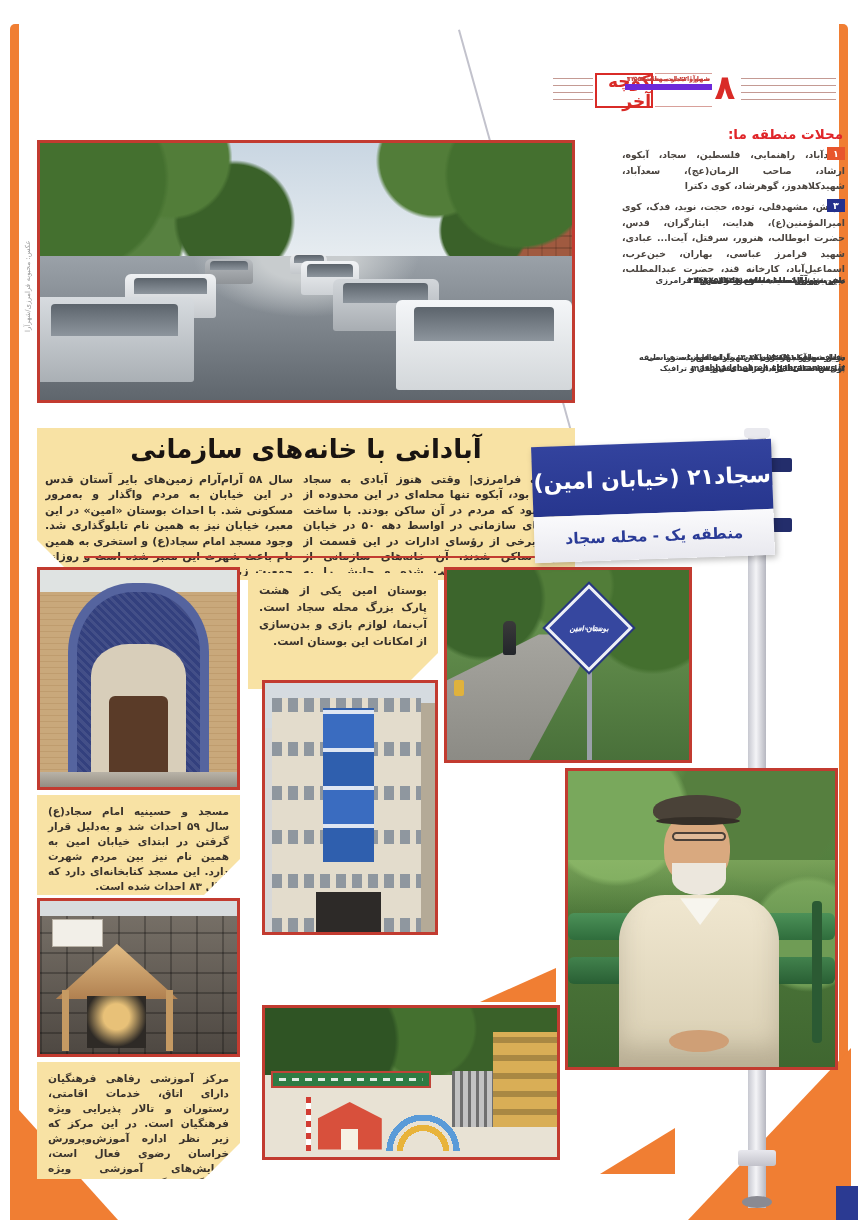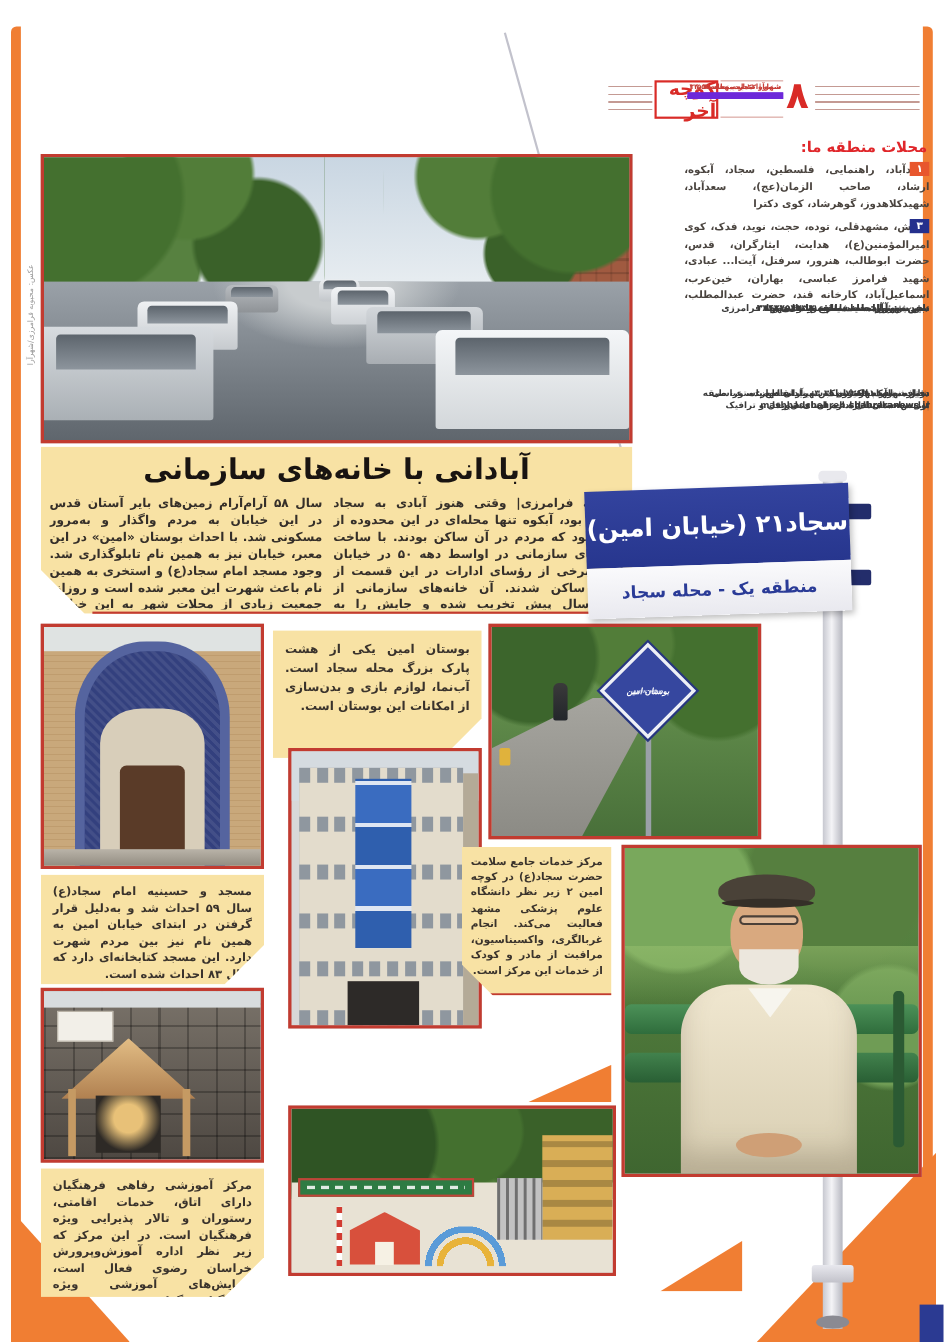--- a/index.html
+++ b/index.html
@@ -34,21 +34,21 @@
   .contact{direction:rtl;text-align:right;font-size:8px;line-height:11.4px;font-weight:600;color:#3c3c3c;}
   .contact div{position:static;}
 
   
   .photo{border:3px solid #c23b30;overflow:hidden;background:#d8d8d8;}
   .credit{writing-mode:vertical-rl;transform:rotate(180deg);font-size:7px;color:#9a9a9a;
           letter-spacing:1px;direction:rtl;}
 
   
   .ybox{background:#f8e2a4;}
-  .cut-bl{clip-path:polygon(0 0,100% 0,100% 100%,40px 100%,0 calc(100% - 40px));}
+  .cut-bl{clip-path:polygon(0 0,100% 0,100% 100%,40px 100%,0 calc(100% - 40px));margin-top:22px;}
   .cut-br{clip-path:polygon(0 0,100% 0,100% calc(100% - 36px),calc(100% - 36px) 100%,0 100%);}
   .cap{font-size:10.5px;line-height:15px;font-weight:700;color:#3a332c;
        text-align:justify;direction:rtl;padding:9px 11px;}
   .headline{font-size:26px;font-weight:800;color:#191411;direction:rtl;text-align:center;white-space:nowrap;}
   .coltxt{direction:rtl;text-align:justify;font-size:11px;line-height:15.4px;font-weight:700;color:#352f29;}
 
   
   .signboard{transform:rotate(-2deg);box-shadow:2px 3px 6px rgba(0,0,0,.25);}
   .sign-blue{left:0;right:0;top:0;height:70px;background:linear-gradient(180deg,#33439e,#27368e);
              display:flex;align-items:center;justify-content:center;}
@@ -200,23 +200,20 @@
   </div>
 
   <div class="photo" style="left:262px;top:680px;width:176px;height:255px;z-index:3;">
     <i style="inset:0 0 82% 0;background:#d5dbe0;"></i>
     <i style="left:4%;right:8%;top:6%;bottom:0;background:repeating-linear-gradient(90deg,transparent 0 10px,#e3dccc 10px 16px),repeating-linear-gradient(0deg,transparent 0 14px,#e3dccc 14px 44px),#8f979f;"></i>
     <i style="left:34%;top:10%;width:30%;height:62%;background:repeating-linear-gradient(0deg,#2f5fae 0 34px,#dfe6f2 34px 38px,#3a6cc0 38px 72px,#dfe6f2 72px 76px);"></i>
     <i style="left:30%;bottom:0;width:38%;height:16%;background:#2d2a28;"></i>
     <i style="right:0;top:8%;width:8%;bottom:0;background:#b4aa97;"></i>
   </div>
 
-  <div class="ybox cut-bl" style="left:420px;top:770px;width:136px;height:135px;z-index:3;border-bottom:2px solid #c23b30;clip-path:polygon(0 0,100% 0,100% 100%,28px 100%,0 calc(100% - 28px));">
-    <div class="cap" style="inset:0;position:absolute;font-size:9.5px;line-height:14.2px;padding:7px 8px;">مرکز خدمات جامع سلامت حضرت سجاد(ع) در کوچه امین ۲ زیر نظر دانشگاه علوم پزشکی مشهد فعالیت می‌کند. انجام غربالگری، واکسیناسیون، مراقبت از مادر و کودک از خدمات این مرکز است.</div>
-  </div>
 
   <div class="photo" style="left:565px;top:768px;width:273px;height:302px;z-index:3;">
     <i style="inset:0;background:radial-gradient(circle at 18% 14%,#79a85c 0 20%,transparent 22%),radial-gradient(circle at 72% 10%,#567f3f 0 24%,transparent 26%),radial-gradient(circle at 90% 55%,#6f9c55 0 18%,transparent 20%),linear-gradient(#5d8a45,#3f6630);"></i>
     <i style="left:0;right:0;top:30%;height:18%;background:linear-gradient(rgba(150,190,110,.55),rgba(150,190,110,0));"></i>
     <i style="left:0;right:0;top:48%;height:9%;background:linear-gradient(#4c9158,#2f6d3c);border-radius:6px;"></i>
     <i style="left:0;right:0;top:63%;height:9%;background:linear-gradient(#42824d,#295f34);border-radius:6px;"></i>
     <i style="right:5%;top:44%;width:10px;height:48%;background:#2b5a33;border-radius:4px;"></i>
     <i style="left:19%;bottom:0;width:60%;height:58%;background:linear-gradient(#f0e7d0,#d8ceb2);border-radius:46px 46px 0 0;box-shadow:inset 0 -20px 24px rgba(90,80,60,.25);"></i>
     <i style="left:42%;bottom:48%;width:15%;height:9%;background:#f7f5ee;clip-path:polygon(50% 100%,0 0,100% 0);"></i>
     <i style="left:36%;top:14%;width:66px;height:74px;background:#d9a97f;border-radius:46%;"></i>

